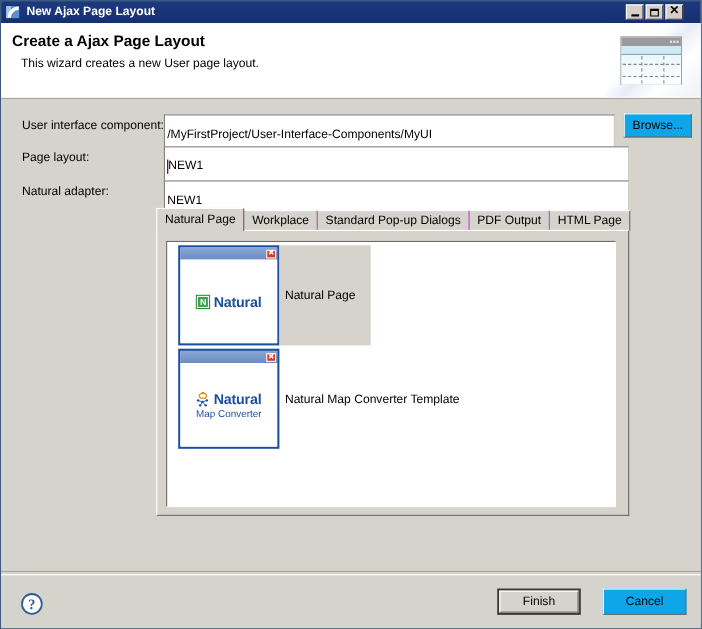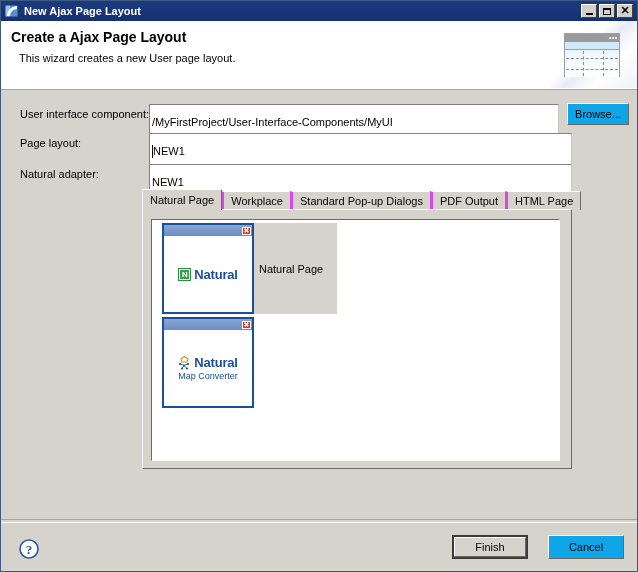--- a/index.html
+++ b/index.html
@@ -23,21 +23,21 @@
     display: flex;
     flex-direction: column;
   }
 
   
   .titlebar {
     height: 20px;
     background: linear-gradient(to bottom, #1b3a7a 0%, #19357a 50%, #15306e 100%);
     display: flex;
     align-items: center;
-    padding: 0 2px 0 3px;
+    padding: 0 14px 0 3px;
     flex: 0 0 auto;
   }
   .title-icon {
     width: 16px; height: 16px;
     margin-right: 4px;
     flex: 0 0 auto;
     position: relative;
   }
   .title-text {
     color: #ffffff;
@@ -191,21 +191,21 @@
   }
   .tab {
     box-sizing: border-box;
     height: 19px;
     padding: 0 7px;
     font-size: 11px;
     display: flex;
     align-items: center;
     background: #d6d3cc;
     border-top: 1px solid #ffffff;
-    border-left: 3px solid #d946ef;
+    border-left: 1px solid #d946ef;
     border-right: 1px solid #6d6a64;
     margin-right: -1px;
     position: relative;
     white-space: nowrap;
     color: #000;
   }
   .tab.active {
     height: 21px;
     font-weight: normal;
     z-index: 3;
@@ -470,20 +470,21 @@
                         <circle cx="9" cy="12.5" r="1.1" fill="#1b4f9c"></circle>
                         <path d="M2 8 L6 9.5 L10 8 M4 12.5 L6 9.5 L9 12.5" stroke="#1b4f9c" stroke-width="0.8" fill="none"></path>
                       </svg>
                     </span>
                     <span class="logo-word">Natural</span>
                   </div>
                   <div class="logo-sub">Map Converter</div>
                 </div>
               </div>
             </div>
+            <div class="tmpl-label">Natural Map Converter Template</div>
           </div>
 
         </div>
       </div>
     </div>
 
     <div class="footer-sep"></div>
 
     <div class="help-icon">
       <svg width="22" height="22" viewBox="0 0 22 22">

